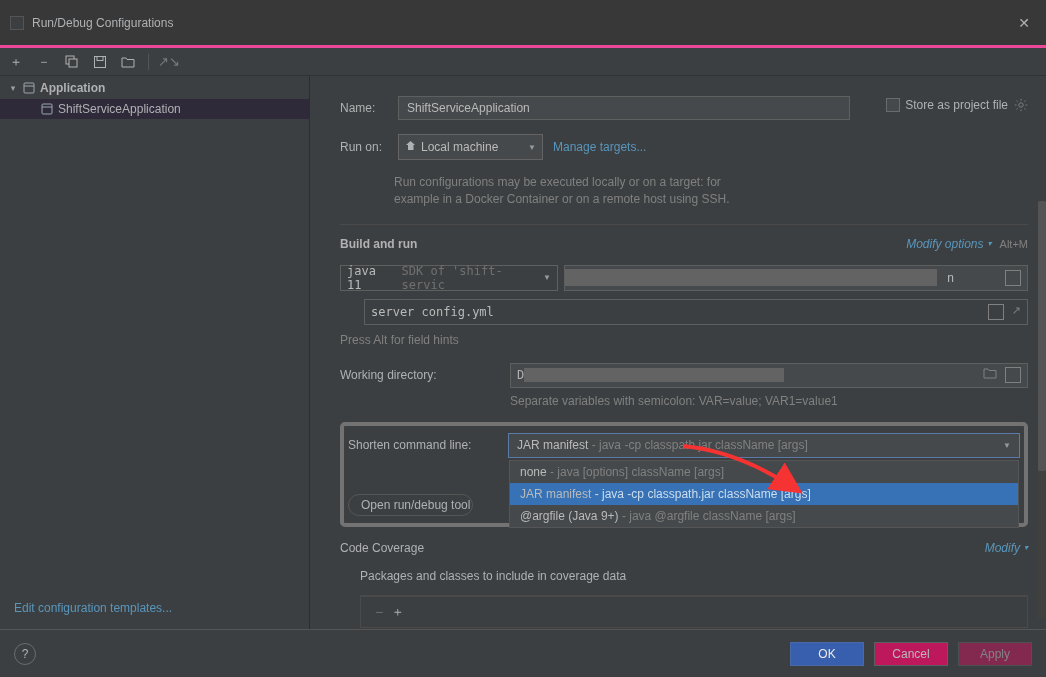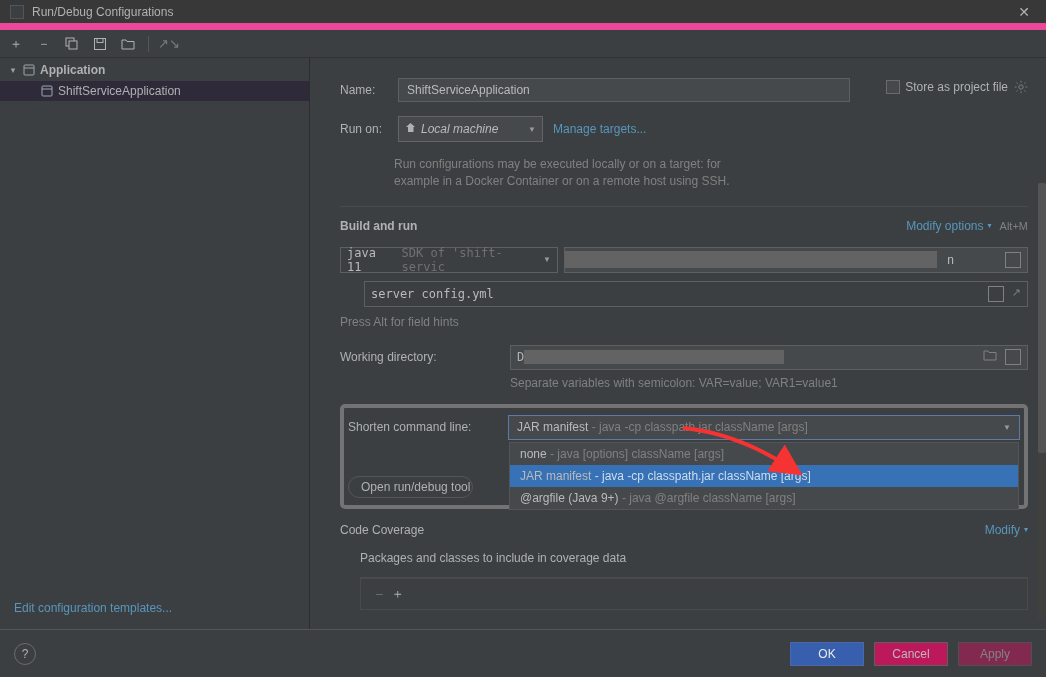--- a/index.html
+++ b/index.html
@@ -13,26 +13,26 @@
   overflow: hidden;
 }
 .dialog {
   width: 100%;
   height: 100%;
   background: #3c3f41;
   display: flex;
   flex-direction: column;
 }
 .titlebar {
-  height: 30px;
+  height: 48px;
   background: #383838;
   display: flex;
   align-items: center;
   padding: 4px 10px;
-  border-bottom: 7px solid #ec4899;
+  border-bottom: 3px solid #ec4899;
   justify-content: space-between;
 }
 .titlebar-left { display: flex; align-items: center; gap: 8px; }
 .titlebar-title { color: #afb1b3; font-size: 12px; }
 .titlebar-close { color: #afb1b3; font-size: 14px; cursor: pointer; padding: 2px 6px; }
 .toolbar {
   height: 28px;
   background: #3c3f41;
   display: flex;
   align-items: center;
@@ -169,20 +169,21 @@
 .section-title {
   font-weight: bold;
   color: #afb1b3;
 }
 .modify-link {
   color: #5896bc;
   cursor: pointer;
   display: flex;
   align-items: center;
   gap: 4px;
+  font-style: italic;
 }
 .shortcut {
   color: #808080;
   margin-left: 8px;
   font-size: 11px;
 }
 .build-row1 {
   display: flex;
   gap: 6px;
   margin-bottom: 8px;
@@ -502,21 +503,21 @@
       </div>
 
       <div class="form-row">
         <span class="form-label">Name:</span>
         <input class="input" style="width: 452px;" value="ShiftServiceApplication">
       </div>
 
       <div class="form-row">
         <span class="form-label">Run on:</span>
         <div class="select" style="width:145px;">
-          <span style="display:flex;align-items:center;gap:5px;font-style:italic;">
+          <span style="display:flex;align-items:center;gap:5px;">
             <span>
               <svg width="11" height="11" viewBox="0 0 11 11">
                   <path d="M5.5,1 L10,5 L8.5,5 L8.5,10 L3,10 L3,5 L1,5 Z" fill="#afb1b3"></path>
                 </svg>
             </span>
             <span>Local machine</span>
           </span>
           <span class="dropdown-arrow">▼</span>
         </div>
         <span class="link">Manage targets...</span>

